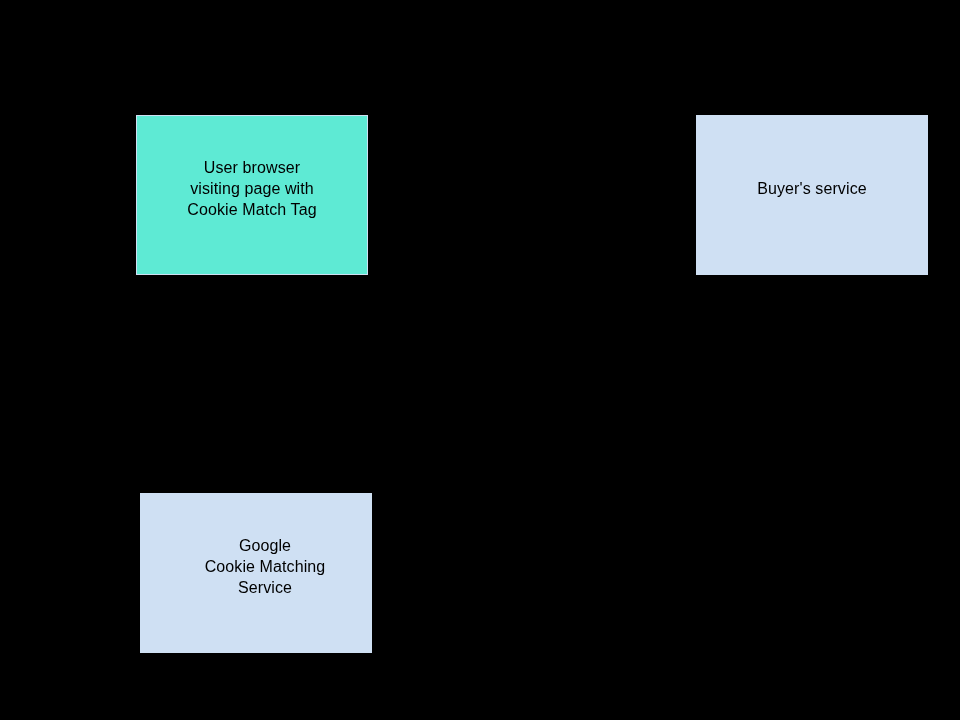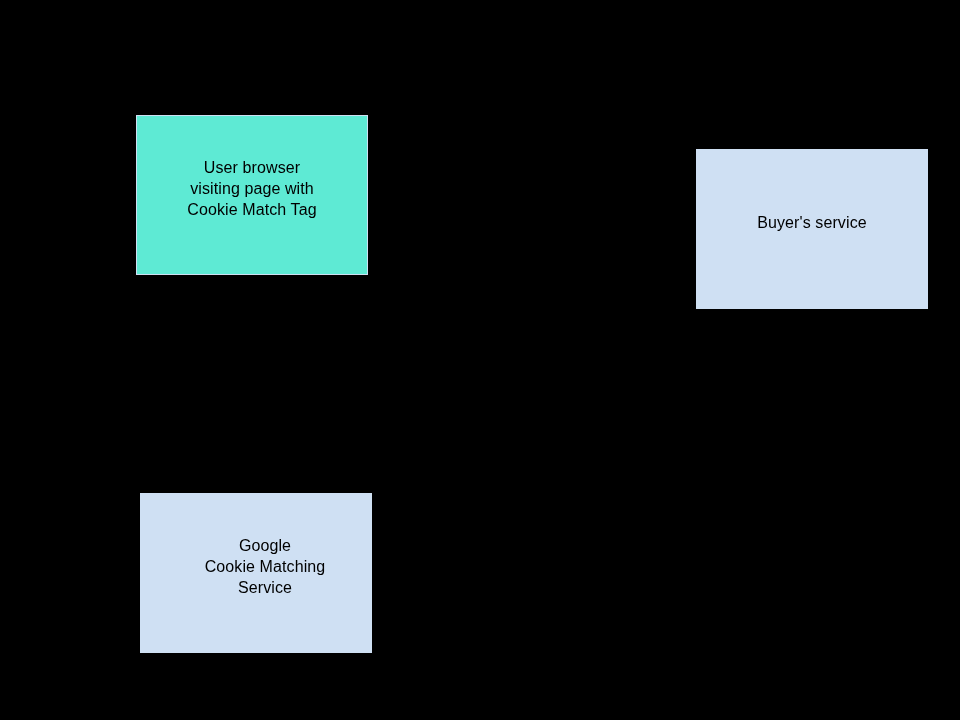--- a/index.html
+++ b/index.html
@@ -54,21 +54,21 @@
 <div id="canvas" style="width: 960px; height: 720px; background: rgb(0, 0, 0);">
 
   <div class="node" id="node-user-browser" style="left: 136px; top: 115px; width: 232px; height: 160px; background: #5eead4; border-color: rgb(207, 224, 243);">
     <span class="node-inner">
       <span class="node-label" style="color: rgb(0, 0, 0);">User browser
 visiting page with
 Cookie Match Tag</span>
     </span>
   </div>
 
-  <div class="node" id="node-buyers-service" style="left: 696px; top: 115px; width: 232px; height: 160px; background: rgb(207, 224, 243); border-color: rgb(207, 224, 243); margin-top: 34px;">
+  <div class="node" id="node-buyers-service" style="left: 696px; top: 115px; width: 232px; height: 160px; background: rgb(207, 224, 243); border-color: rgb(207, 224, 243);">
     <span class="node-inner">
       <span class="node-label" style="color: rgb(0, 0, 0);">Buyer's service</span>
     </span>
   </div>
 
   <div class="node" id="node-google-cookie-matching-service" style="left: 140px; top: 493px; width: 232px; height: 160px; background: rgb(207, 224, 243); border-color: rgb(207, 224, 243);">
     <span class="node-inner nudge-right">
       <span class="node-label" style="color: rgb(0, 0, 0);">Google
 Cookie Matching
 Service</span>

